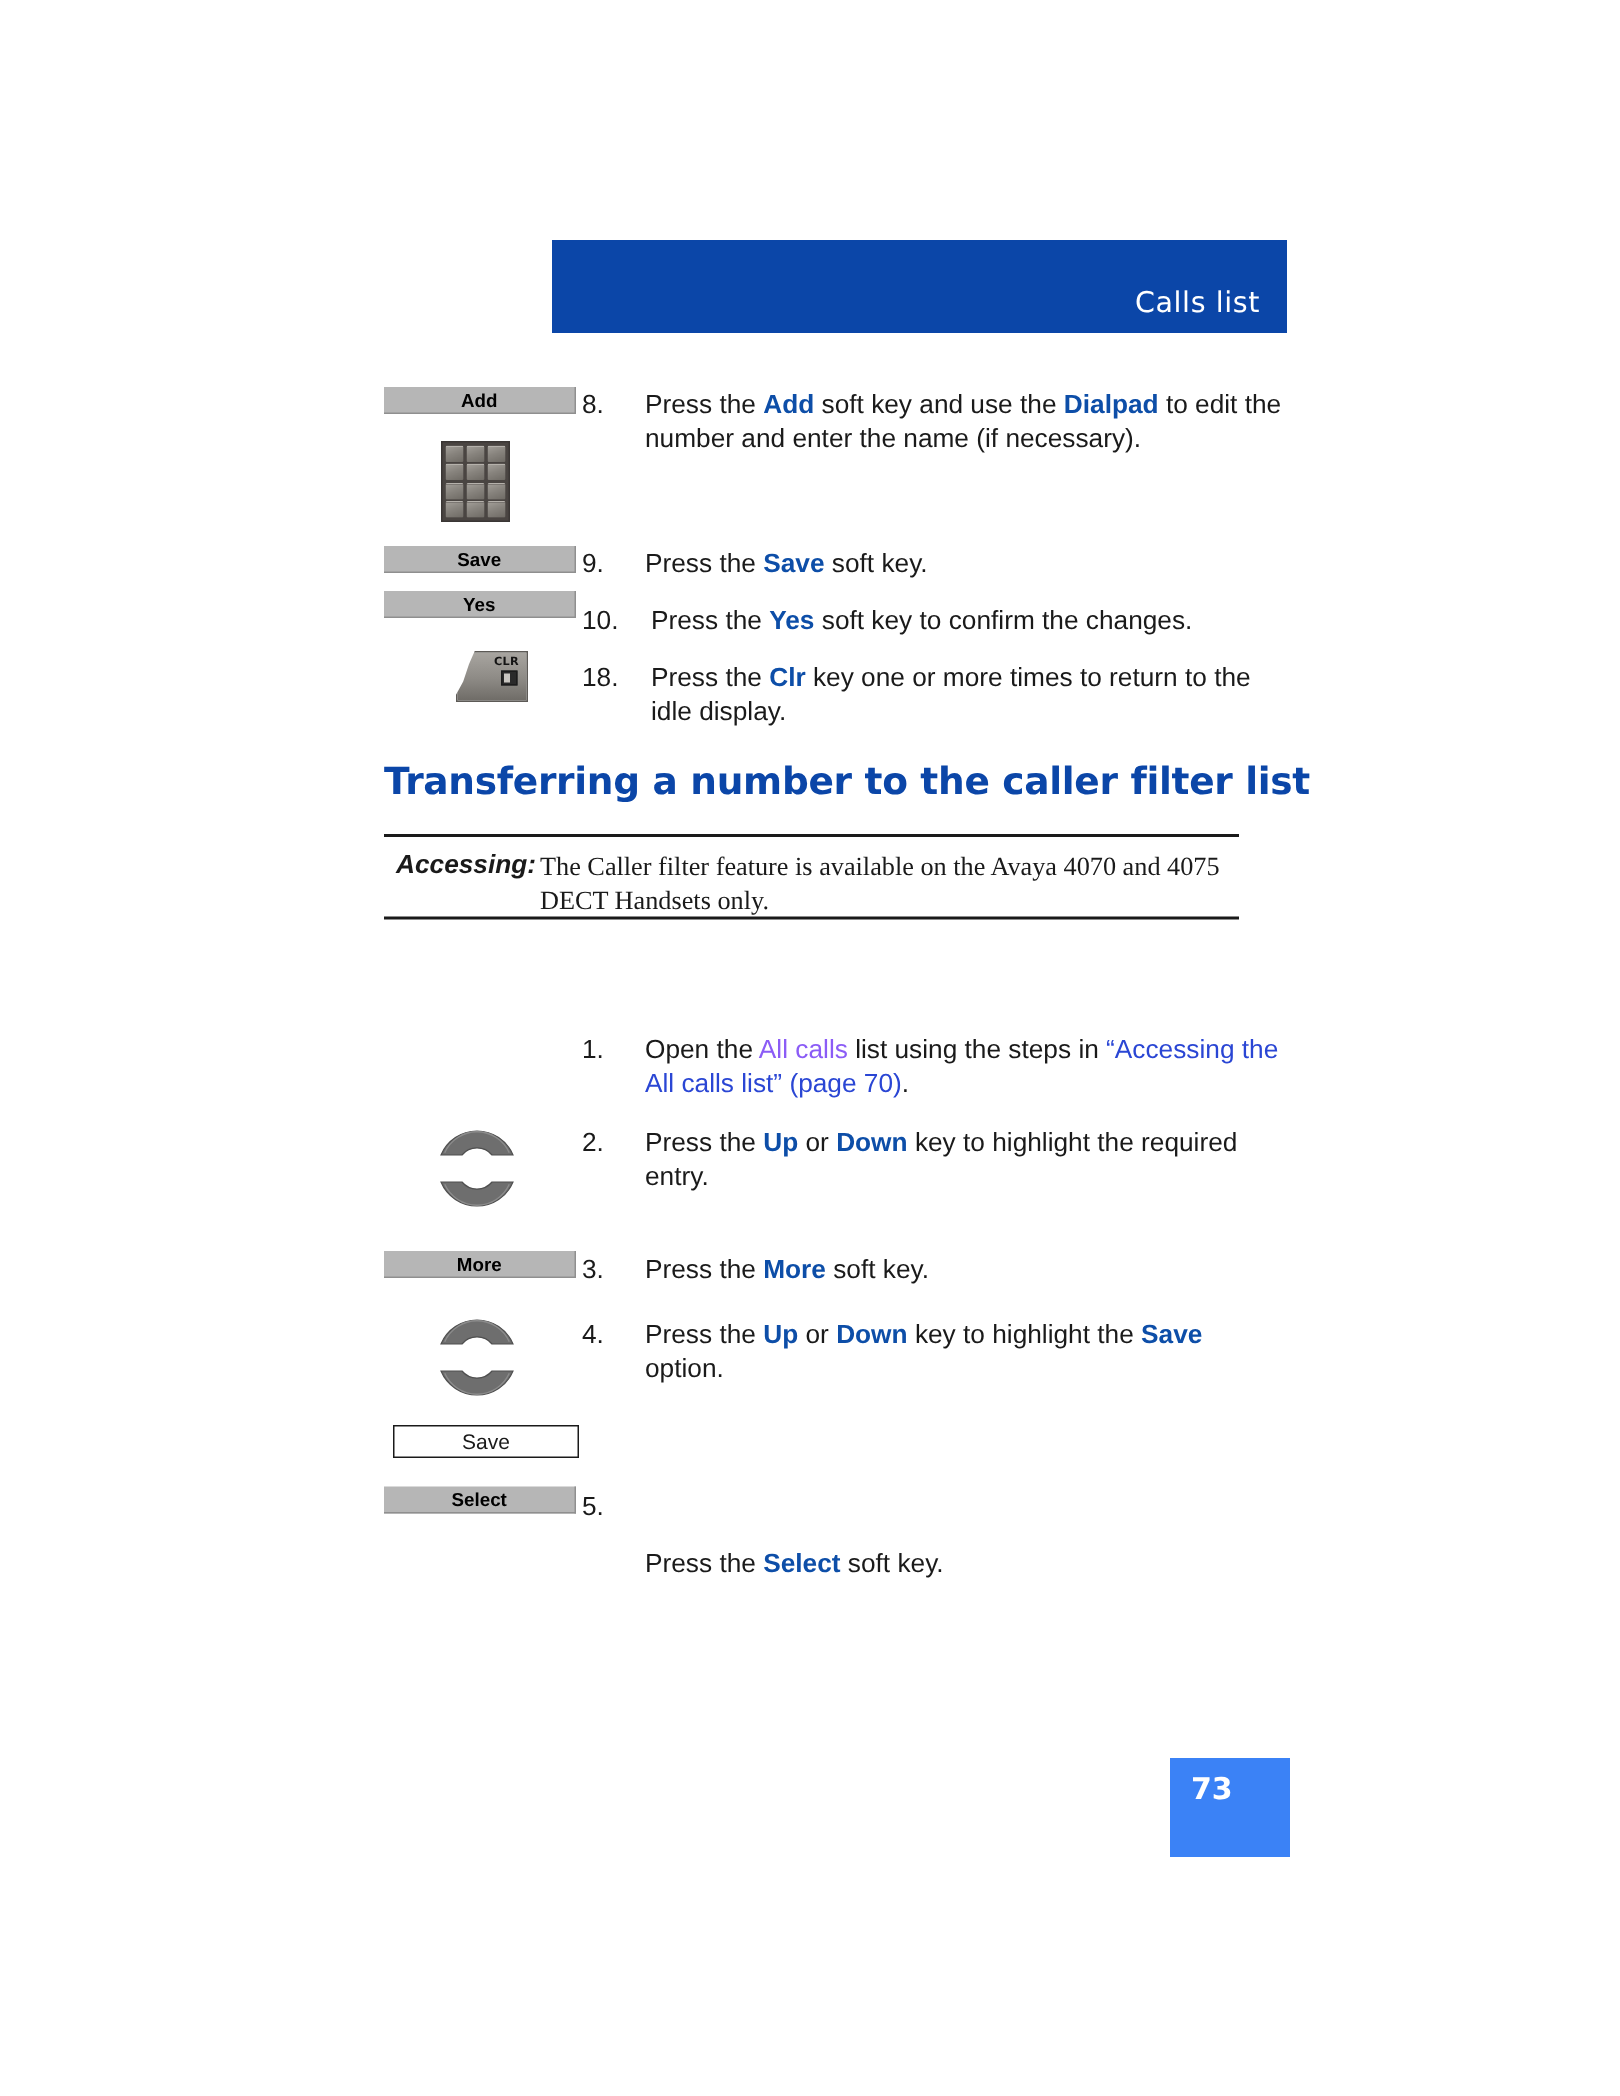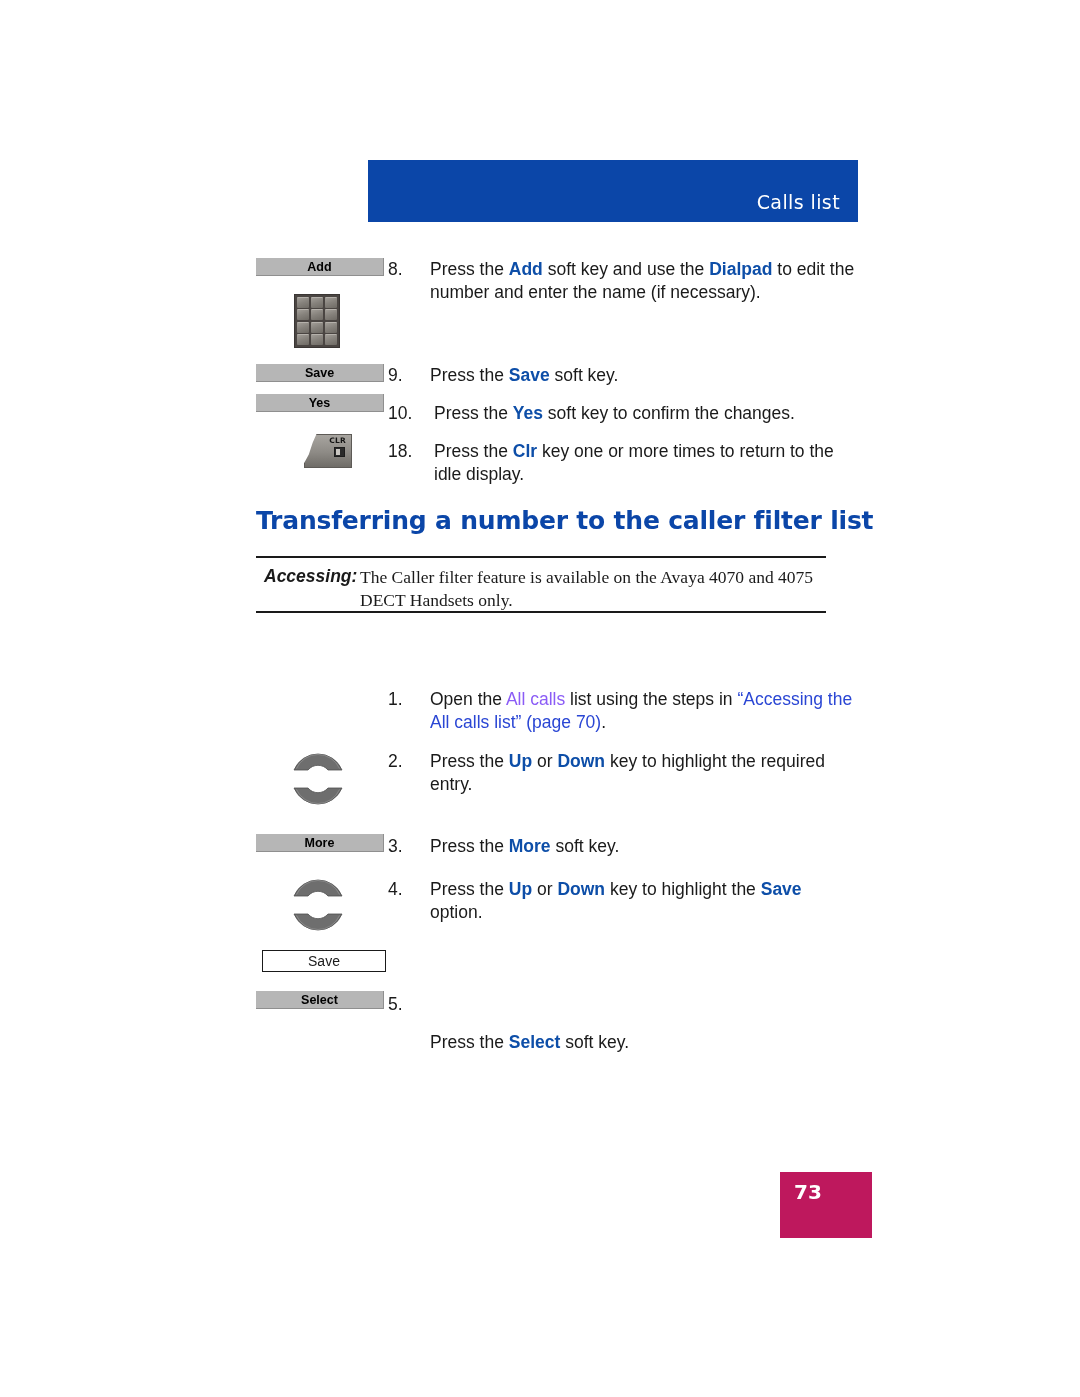--- a/index.html
+++ b/index.html
@@ -236,23 +236,23 @@
     font-size: 17.5px;
     line-height: 23px;
     color: #1a1a1a;
   }
 
   
   .page-number-box {
     position: absolute;
     left: 780px;
     top: 1172px;
-    width: 92px;
+    width: 80px;
     height: 66px;
-    background: #be185d;
+    background: #3b82f6;
   }
   .page-number {
     position: absolute;
     left: 14px;
     top: 8px;
     color: #ffffff;
     font-size: 20px;
     font-weight: bold;
     font-family: "DejaVu Sans", sans-serif;
   }

